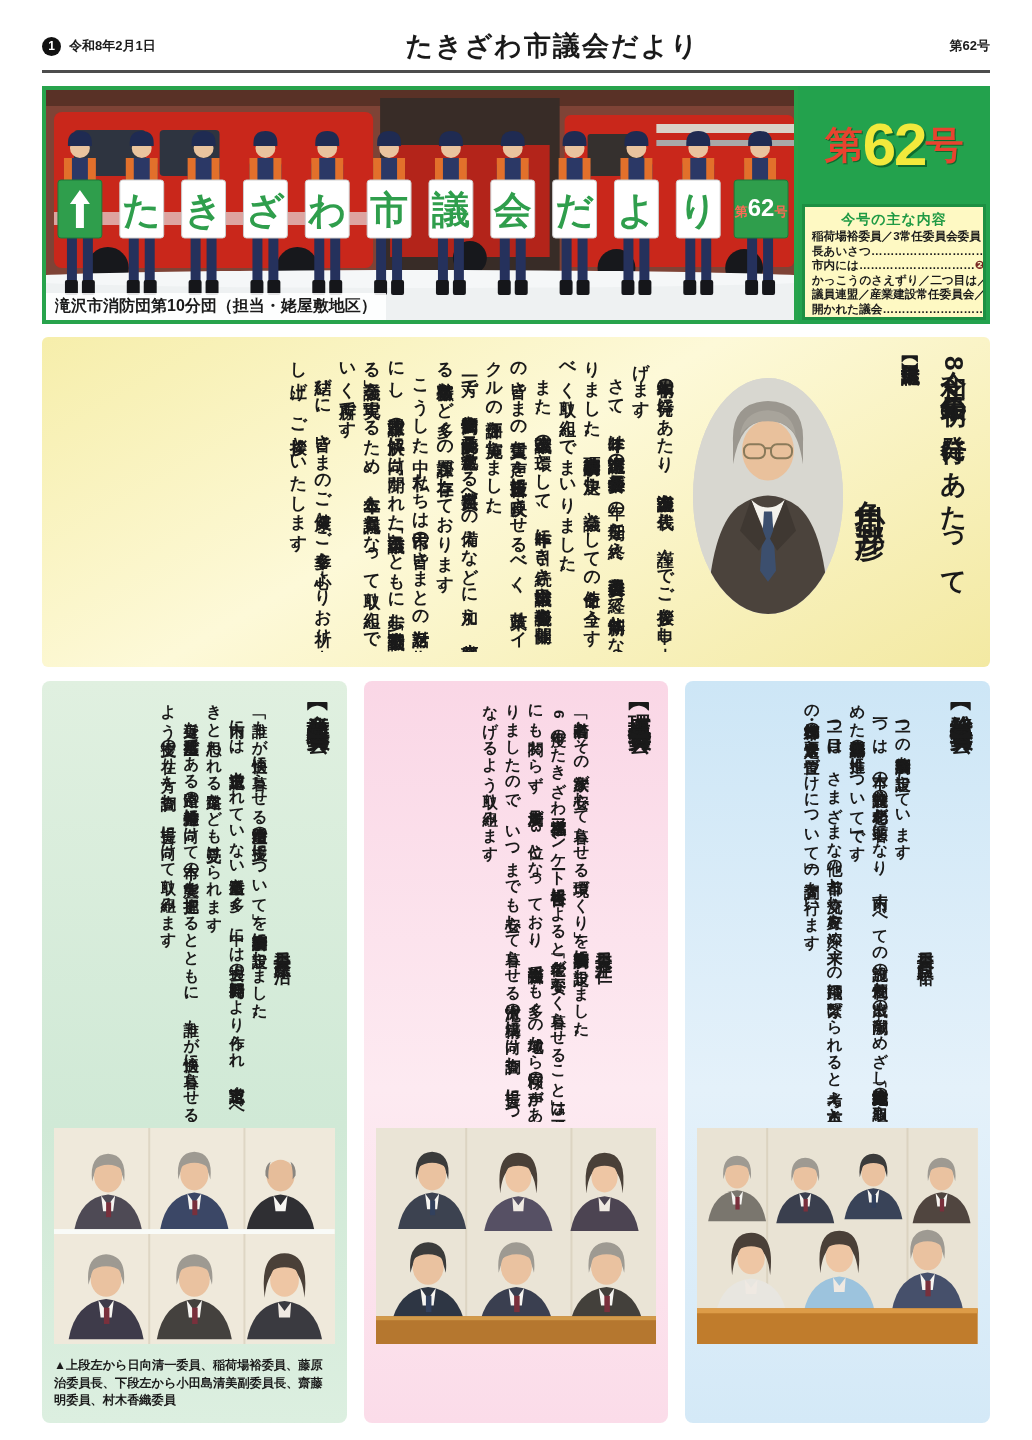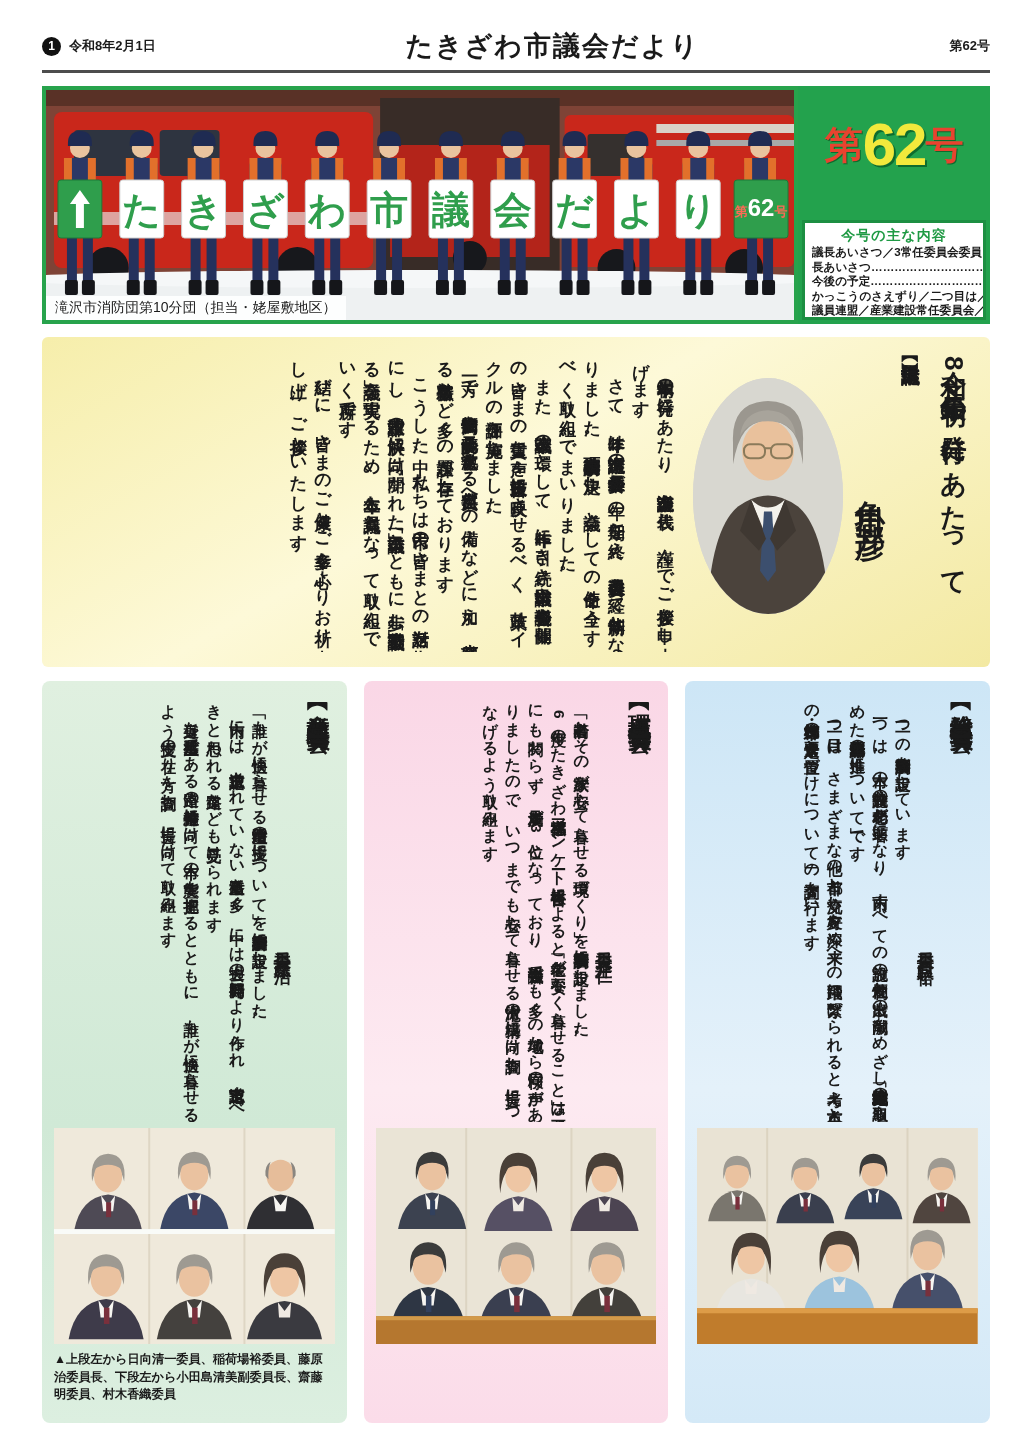--- a/index.html
+++ b/index.html
@@ -12,26 +12,26 @@
   .hdr-left { display:flex; align-items:center; gap:8px; font-size:13px; font-weight:700; }
   .pgbadge { width:19px; height:19px; border-radius:50%; background:#111; color:#fff; font-size:12px; font-weight:700; display:flex; align-items:center; justify-content:center; }
   .hdr-title { font-size:27px; font-weight:700; letter-spacing:2px; }
   .hdr-issue { font-size:13px; font-weight:700; }
   .rule { height:3px; background:#4d4d4d; margin-top:4px; }
 
   
   .hero { display:flex; margin-top:13px; height:238px; }
   .hero-photo { position:relative; flex:1 1 auto; border:4px solid #27a34c; background:#7a4034; }
   .hero-photo svg { display:block; width:100%; height:100%; }
-  .cover-caption { position:absolute; left:0; bottom:0; background:rgba(255,255,255,.88); font-size:14px; font-weight:400; padding:3px 9px; }
+  .cover-caption { position:absolute; left:0; bottom:0; background:rgba(255,255,255,.88); font-size:16px; font-weight:700; padding:3px 9px; }
   .hero-side { width:192px; flex:0 0 192px; background:#23a24d; display:flex; flex-direction:column; }
   .issue-badge { height:118px; display:flex; align-items:center; justify-content:center; font-weight:900; }
   .issue-badge .ib-pre, .issue-badge .ib-suf { color:#e8432f; font-size:38px; text-shadow:1px 1px 0 #0d6b2e; }
   .issue-badge .ib-num { color:#f2e93c; font-size:60px; line-height:1; letter-spacing:-2px; text-shadow:2px 2px 0 #0d6b2e; }
-  .toc { flex:1; background:#ffffff; border:3px solid #1d8f42; margin:16px 4px 4px; padding:4px 7px 3px; overflow:hidden; }
+  .toc { flex:1; background:#fef9c3; border:3px solid #1d8f42; margin:0 4px 4px; padding:4px 7px 3px; overflow:hidden; }
   .toc-title { color:#1f9a44; font-size:14px; font-weight:800; text-align:center; letter-spacing:1px; }
   .toc-line { font-size:11.6px; font-weight:700; line-height:1.26; white-space:nowrap; }
   .toc-line .pg { color:#7a2a24; }
   .toc-pub { font-size:10.3px; font-weight:700; text-align:right; line-height:1.3; margin-top:2px; }
 
   
   .vflow { writing-mode:vertical-rl; text-orientation:mixed; overflow:hidden; }
   .vflow p { text-indent:1em; font-weight:600; }
 
   
@@ -50,21 +50,21 @@
   .com-card { border-radius:8px; padding:13px 12px 10px; height:742px; overflow:hidden; }
   .tint-green { background:linear-gradient(180deg,#e0f0e0 0%,#d0e9d6 60%,#dcefe0 100%); }
   .tint-pink  { background:linear-gradient(180deg,#fad7e6 0%,#fdeaf1 55%,#fbdce9 100%); }
   .tint-blue  { background:linear-gradient(180deg,#cde6f6 0%,#e4f1fa 55%,#d4e9f7 100%); }
   .com-flow { height:428px; width:100%; }
   .com-title { font-size:23px; font-weight:800; letter-spacing:2px; }
   .com-chair { font-size:17px; font-weight:800; letter-spacing:1px; margin-block-start:10px; padding-inline-start:244px; }
   .com-flow p { font-size:15.5px; line-height:1.47; }
   .com-photo { margin-top:6px; height:216px; background:#efe9db; }
   .com-photo svg { display:block; width:100%; height:100%; }
-  .com-caption { font-size:12.2px; font-weight:700; line-height:1.45; margin-top:7px; }
+  .com-caption { font-size:12.2px; font-weight:700; line-height:1.45; margin-top:13px; }
 </style>
 </head>
 <body>
 
 <svg width="0" height="0" style="position:absolute" aria-hidden="true">
   <defs>
     <g id="ff">
       <rect x="-13" y="120" width="10" height="66" fill="#25315c"></rect>
       <rect x="3" y="120" width="10" height="66" fill="#25315c"></rect>
       <rect x="-15" y="184" width="13" height="15" rx="2" fill="#15161a"></rect>
@@ -186,23 +186,23 @@
     </div>
 
     <aside class="hero-side">
       <div class="issue-badge">
         <span class="ib-pre">第</span>
         <span class="ib-num">62</span>
         <span class="ib-suf">号</span>
       </div>
       <div class="toc">
         <div class="toc-title">今号の主な内容</div>
-        <div class="toc-line"><span>議長あいさつ／3常任委員会委員</span><span class="pg"></span></div>
+        <div class="toc-line"><span>稲荷場裕委員／3常任委員会委員</span><span class="pg"></span></div>
         <div class="toc-line"><span>長あいさつ…………………………</span></div>
-        <div class="toc-line"><span>今後の予定…………………………</span><span class="pg">❷～❸</span></div>
+        <div class="toc-line"><span>市内には…………………………</span><span class="pg">❷～❸</span></div>
         <div class="toc-line"><span>かっこうのさえずり／二つ目は／</span><span class="pg"></span></div>
         <div class="toc-line"><span>議員連盟／産業建設常任委員会／</span><span class="pg"></span></div>
         <div class="toc-line"><span>開かれた議会………………………</span><span class="pg">❹</span></div>
         <div class="toc-pub">発行責任者：滝沢市議会議長</div>
 
       </div>
     </aside>
   </section>
 
   <section class="greeting">

